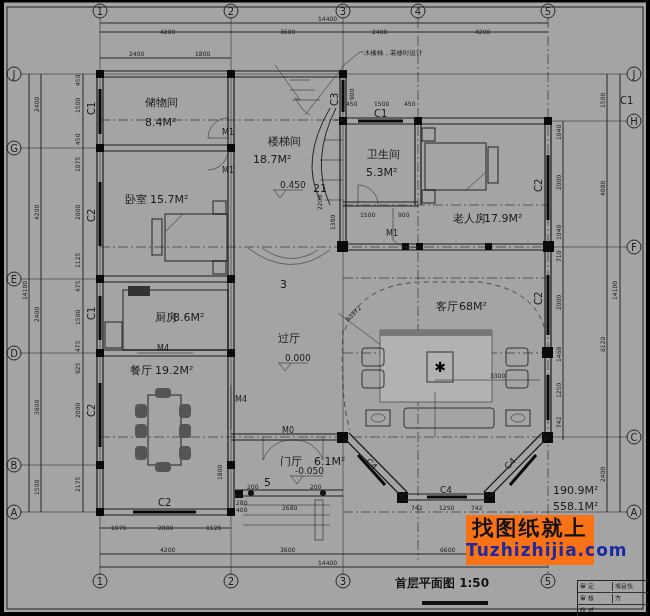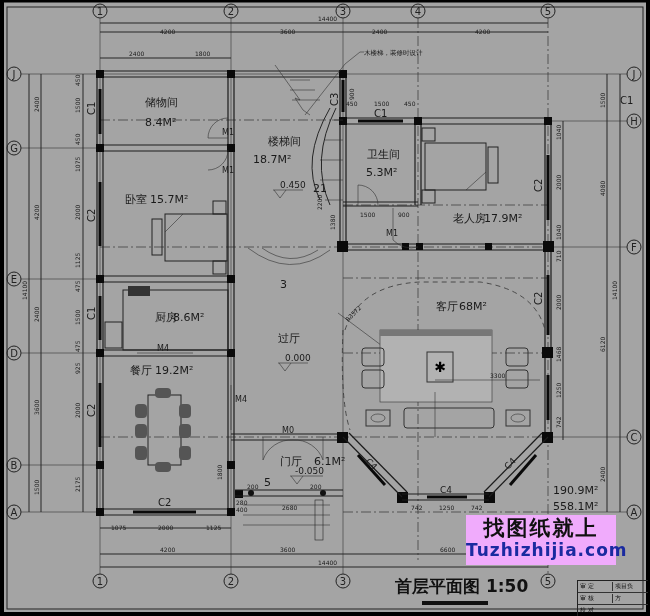--- a/index.html
+++ b/index.html
@@ -11,24 +11,24 @@
   .col{fill:#0a0a0a;}
   .axis-line{stroke:#333;stroke-width:0.7;stroke-dasharray:10 3 2 3;fill:none;}
   .dash{stroke:#333;stroke-width:0.8;stroke-dasharray:5 4;fill:none;}
   .win{stroke:#0a0a0a;stroke-width:3;}
   .t{fill:#1a1a1a;font-family:"DejaVu Sans",sans-serif;}
   .dim{font-size:6px;fill:#1a1a1a;font-family:"DejaVu Sans",sans-serif;}
   .room{font-size:11px;}
   .area{font-size:11px;}
   .bubble{fill:none;stroke:#222;stroke-width:1;}
   .bubtxt{font-size:10px;fill:#222;text-anchor:middle;dominant-baseline:central;font-family:"DejaVu Sans",sans-serif;}
-  #watermark{position:absolute;left:466px;top:515px;width:150px;height:50px;background:#f0abfc;text-align:center;}
+  #watermark{position:absolute;left:466px;top:515px;width:128px;height:50px;background:#f97316;text-align:center;}
   #wm-cn{font-size:21px;color:#111;font-weight:bold;line-height:26px;letter-spacing:2px;font-family:"DejaVu Sans",sans-serif;}
   #wm-en{font-size:17px;color:#1a2aa0;font-weight:bold;line-height:18px;letter-spacing:1px;font-family:"DejaVu Sans",sans-serif;}
-  #titlebar{position:absolute;left:395px;top:575px;font-size:17px;font-weight:bold;color:#111;font-family:"DejaVu Sans",sans-serif;}
+  #titlebar{position:absolute;left:395px;top:575px;font-size:12px;font-weight:bold;color:#111;font-family:"DejaVu Sans",sans-serif;}
   #titleunder{position:absolute;left:422px;top:601px;width:66px;height:4px;background:#111;}
   #titleblock{position:absolute;left:577px;top:580px;width:70px;height:36px;border-left:1px solid #222;border-top:1px solid #222;font-size:6px;color:#111;}
   #titleblock .r{height:11px;border-bottom:1px solid #333;display:flex;align-items:center;}
   #titleblock .c1{width:8px;padding-left:2px;}
   #titleblock .c2{width:24px;}
   #titleblock .c3{flex:1;border-left:1px solid #333;padding-left:2px;}
 </style>
 </head>
 <body>
 

